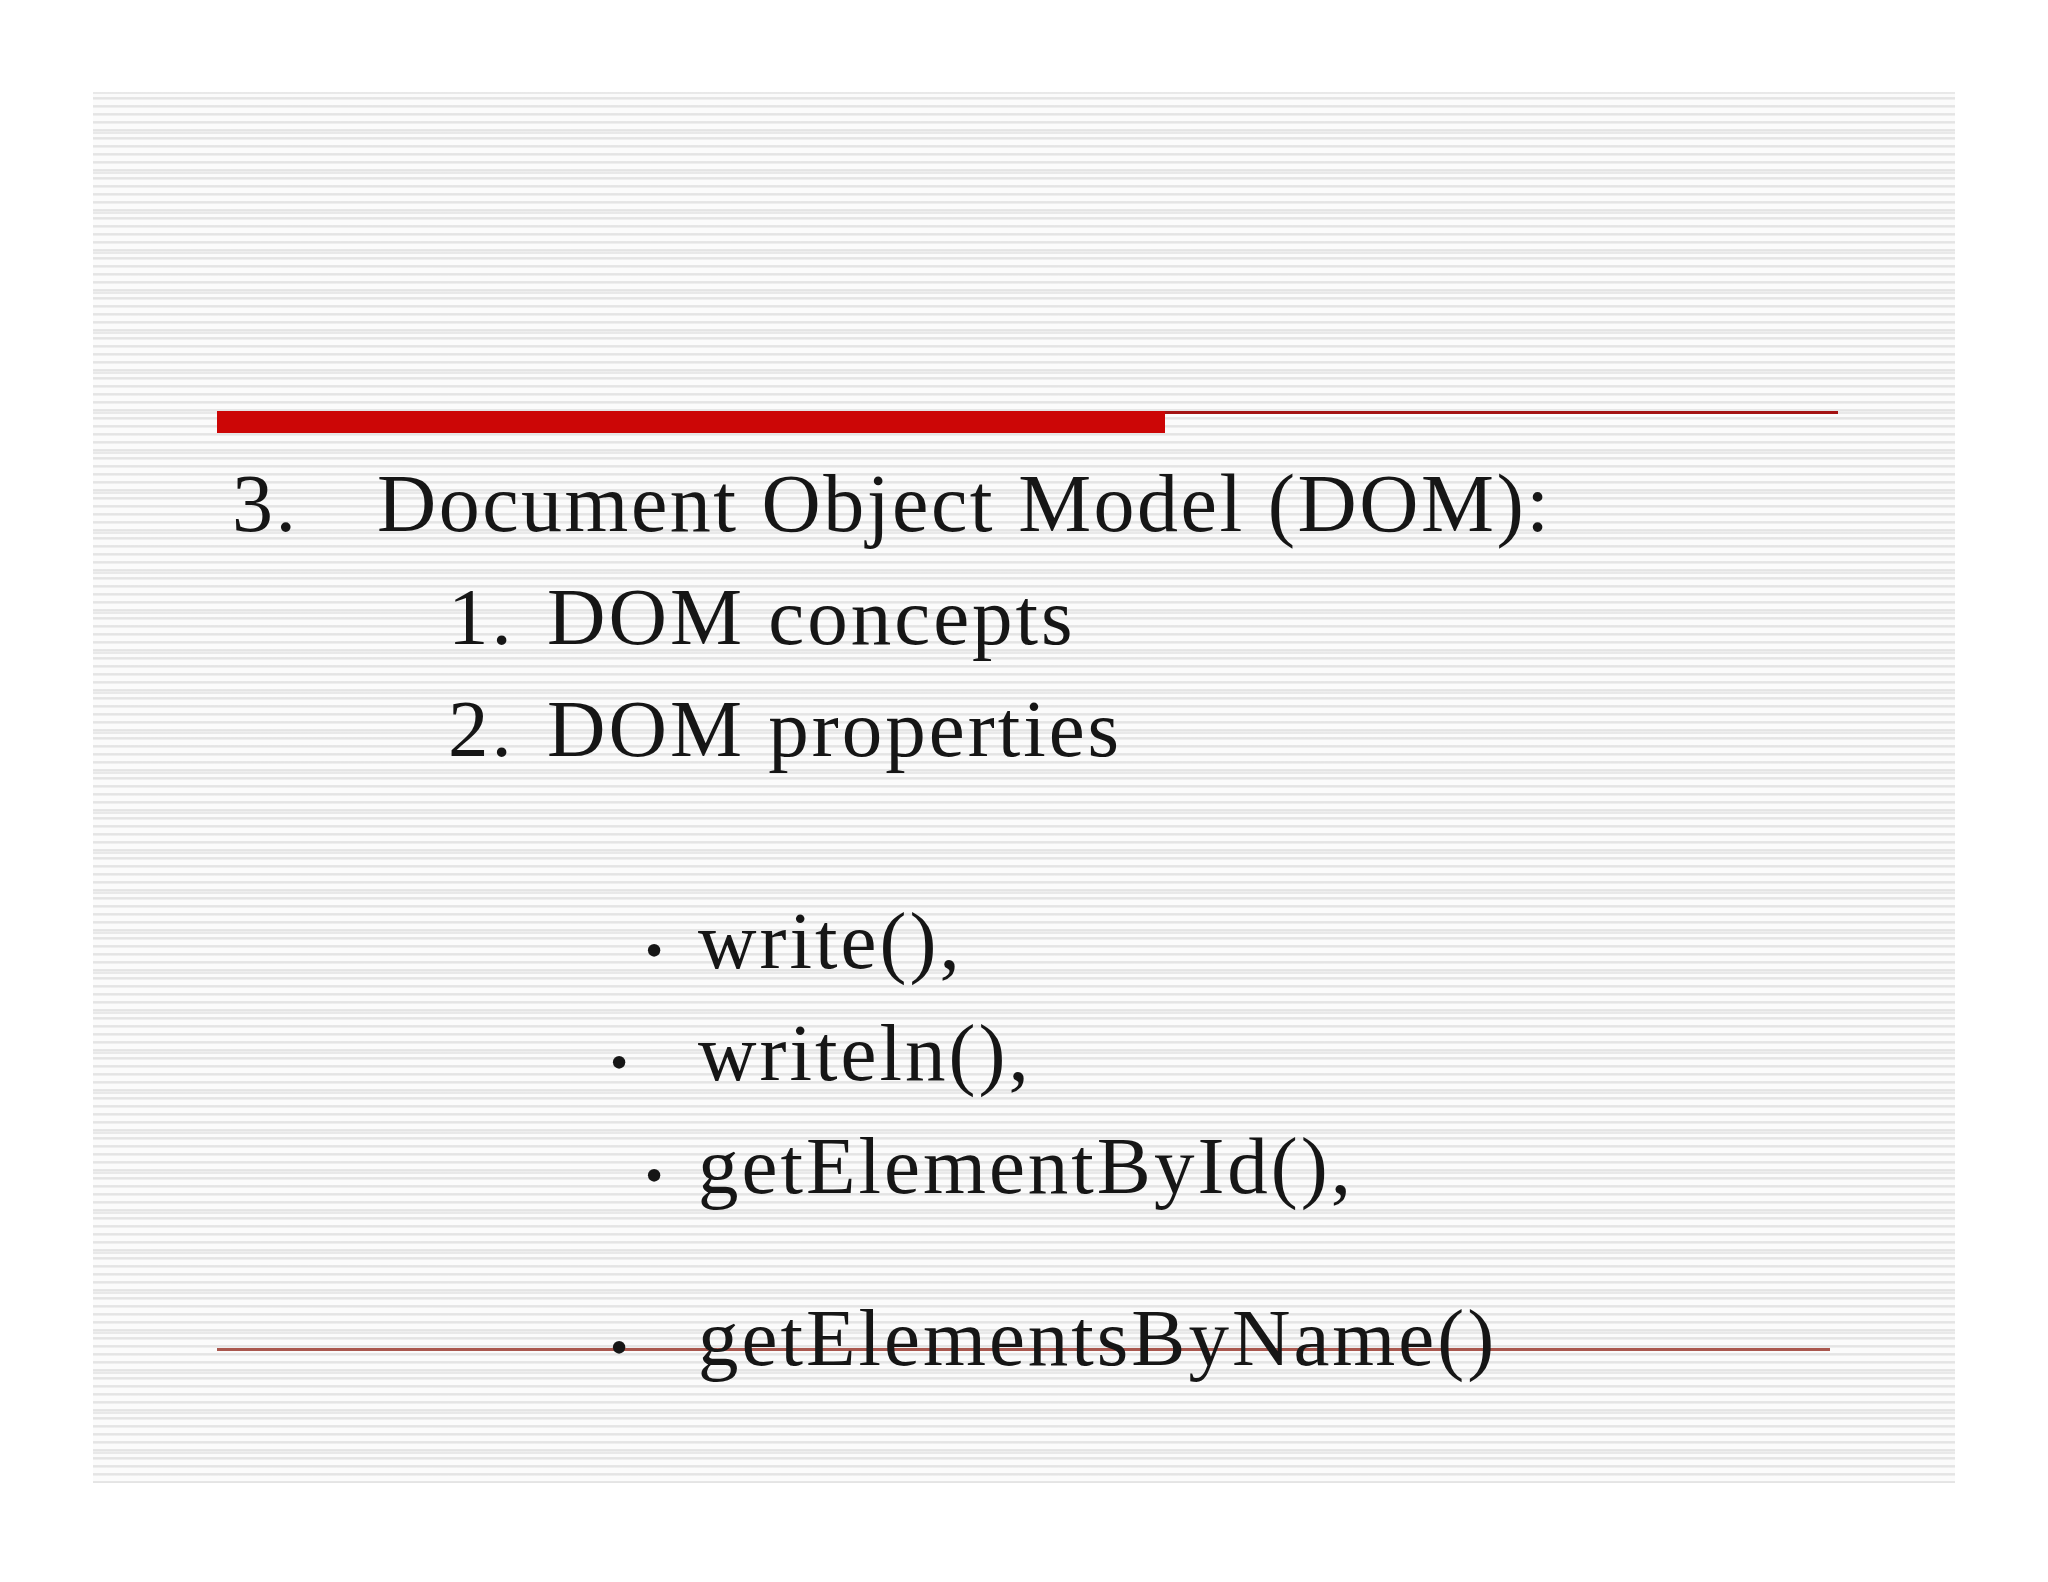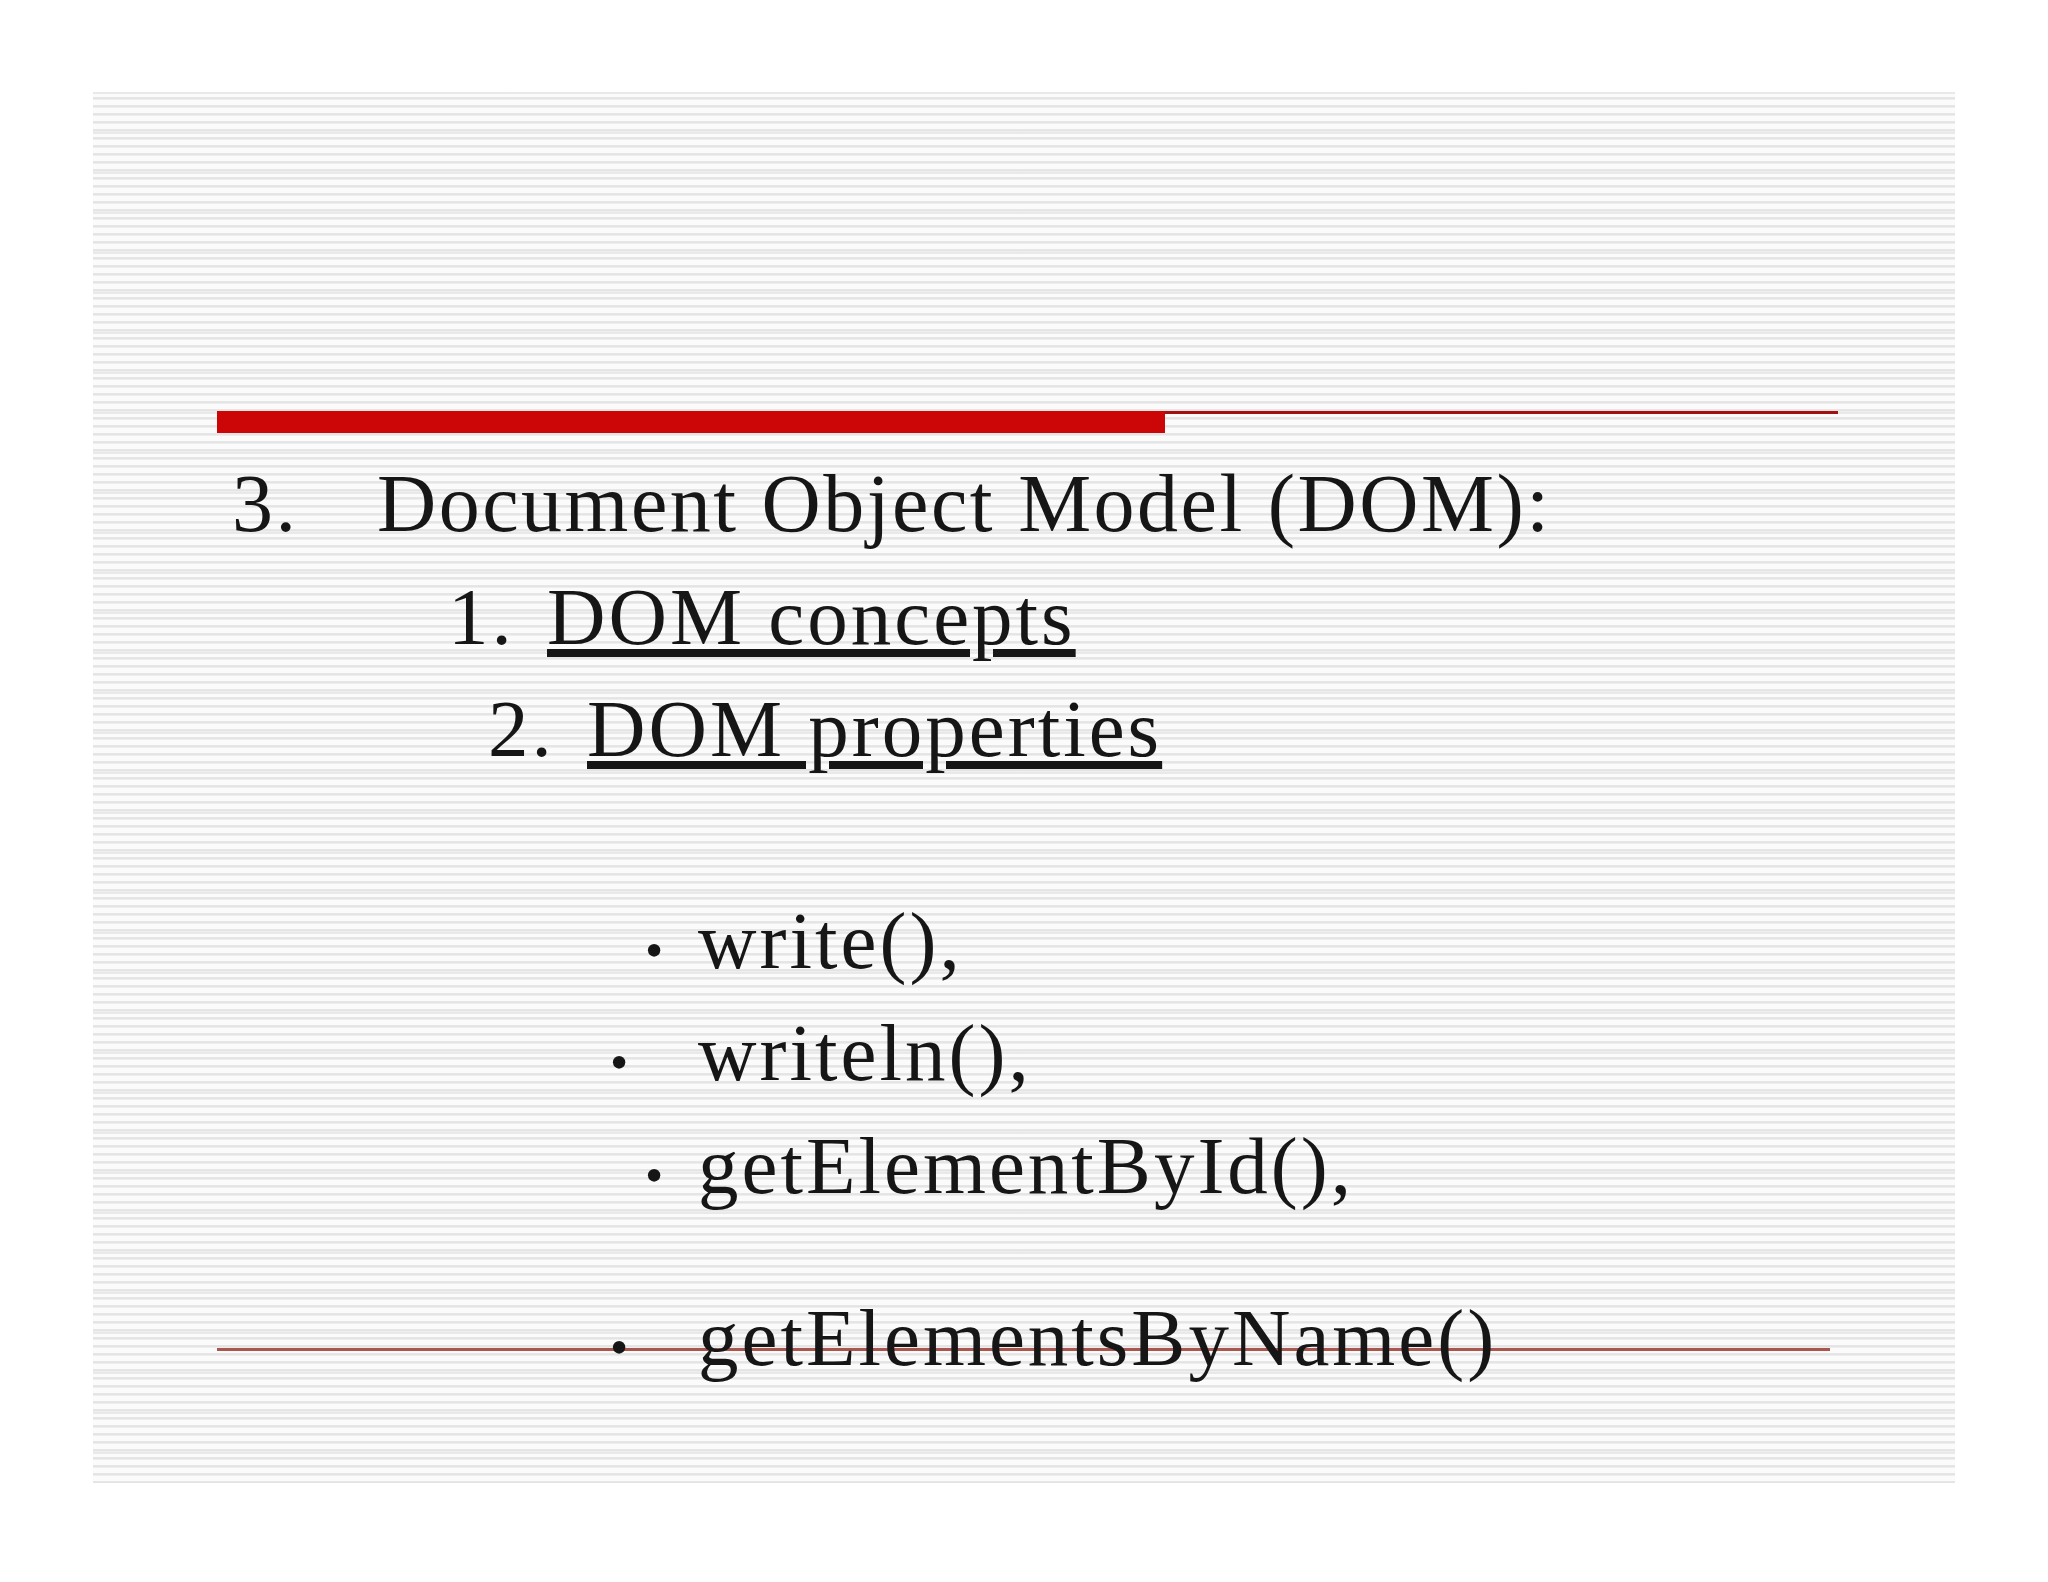--- a/index.html
+++ b/index.html
@@ -68,28 +68,27 @@
     letter-spacing: 2.5px;
   }
   .title-number {
     display: inline-block;
     width: 145px;
   }
   .outline-item {
     left: 448px;
     font-size: 81px;
     letter-spacing: 3px;
-    text-decoration: underline;
   }
   .outline-number {
     display: inline-block;
     width: 99px;
   }
   #outline-0 { top: 577px; }
-  #outline-1 { top: 689px; margin-left: 40px; }
+  #outline-1 { top: 689px; }
   #outline-2 { top: 800px; }
   .bullet-item {
     left: 610px;
     font-size: 81px;
     letter-spacing: 3px;
   }
   .bullet-icon {
     display: inline-block;
     width: 88px;
     font-size: 52px;

